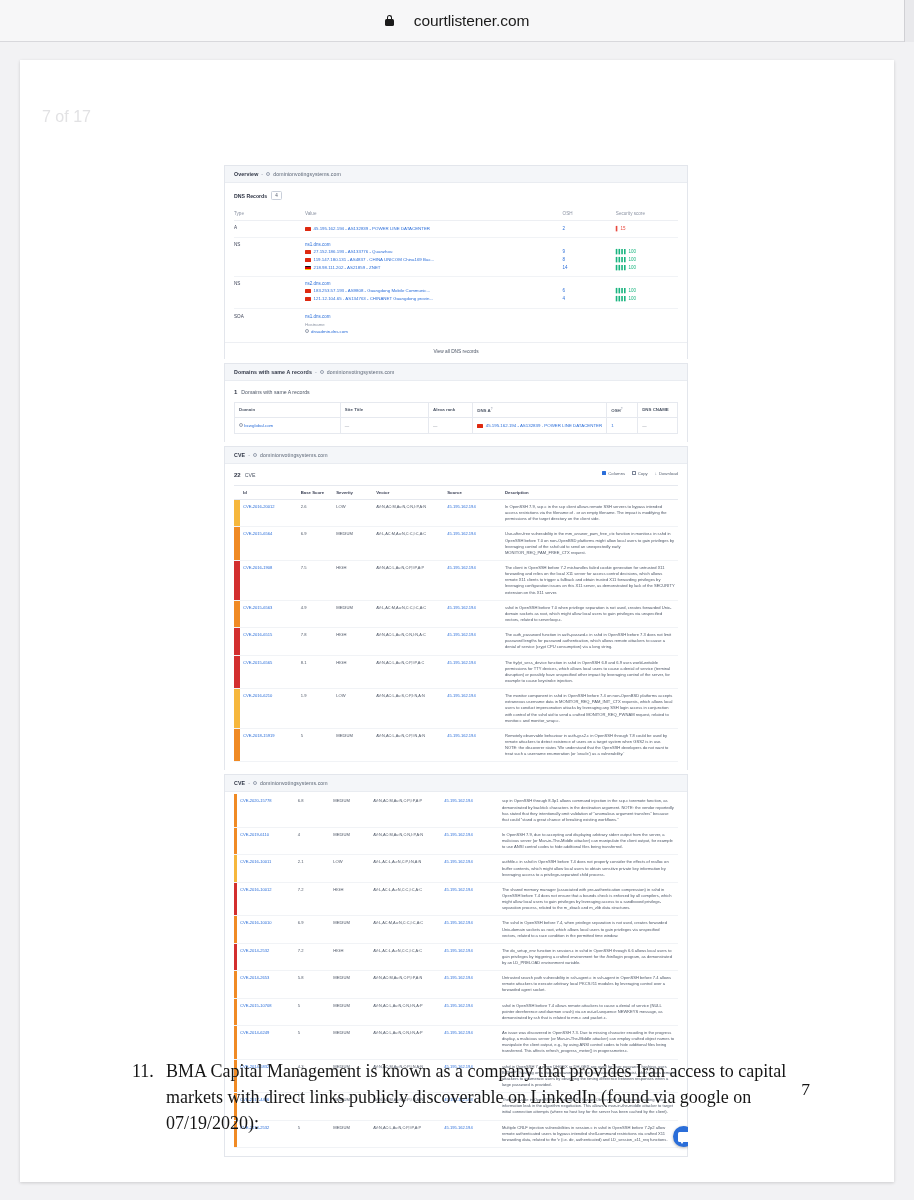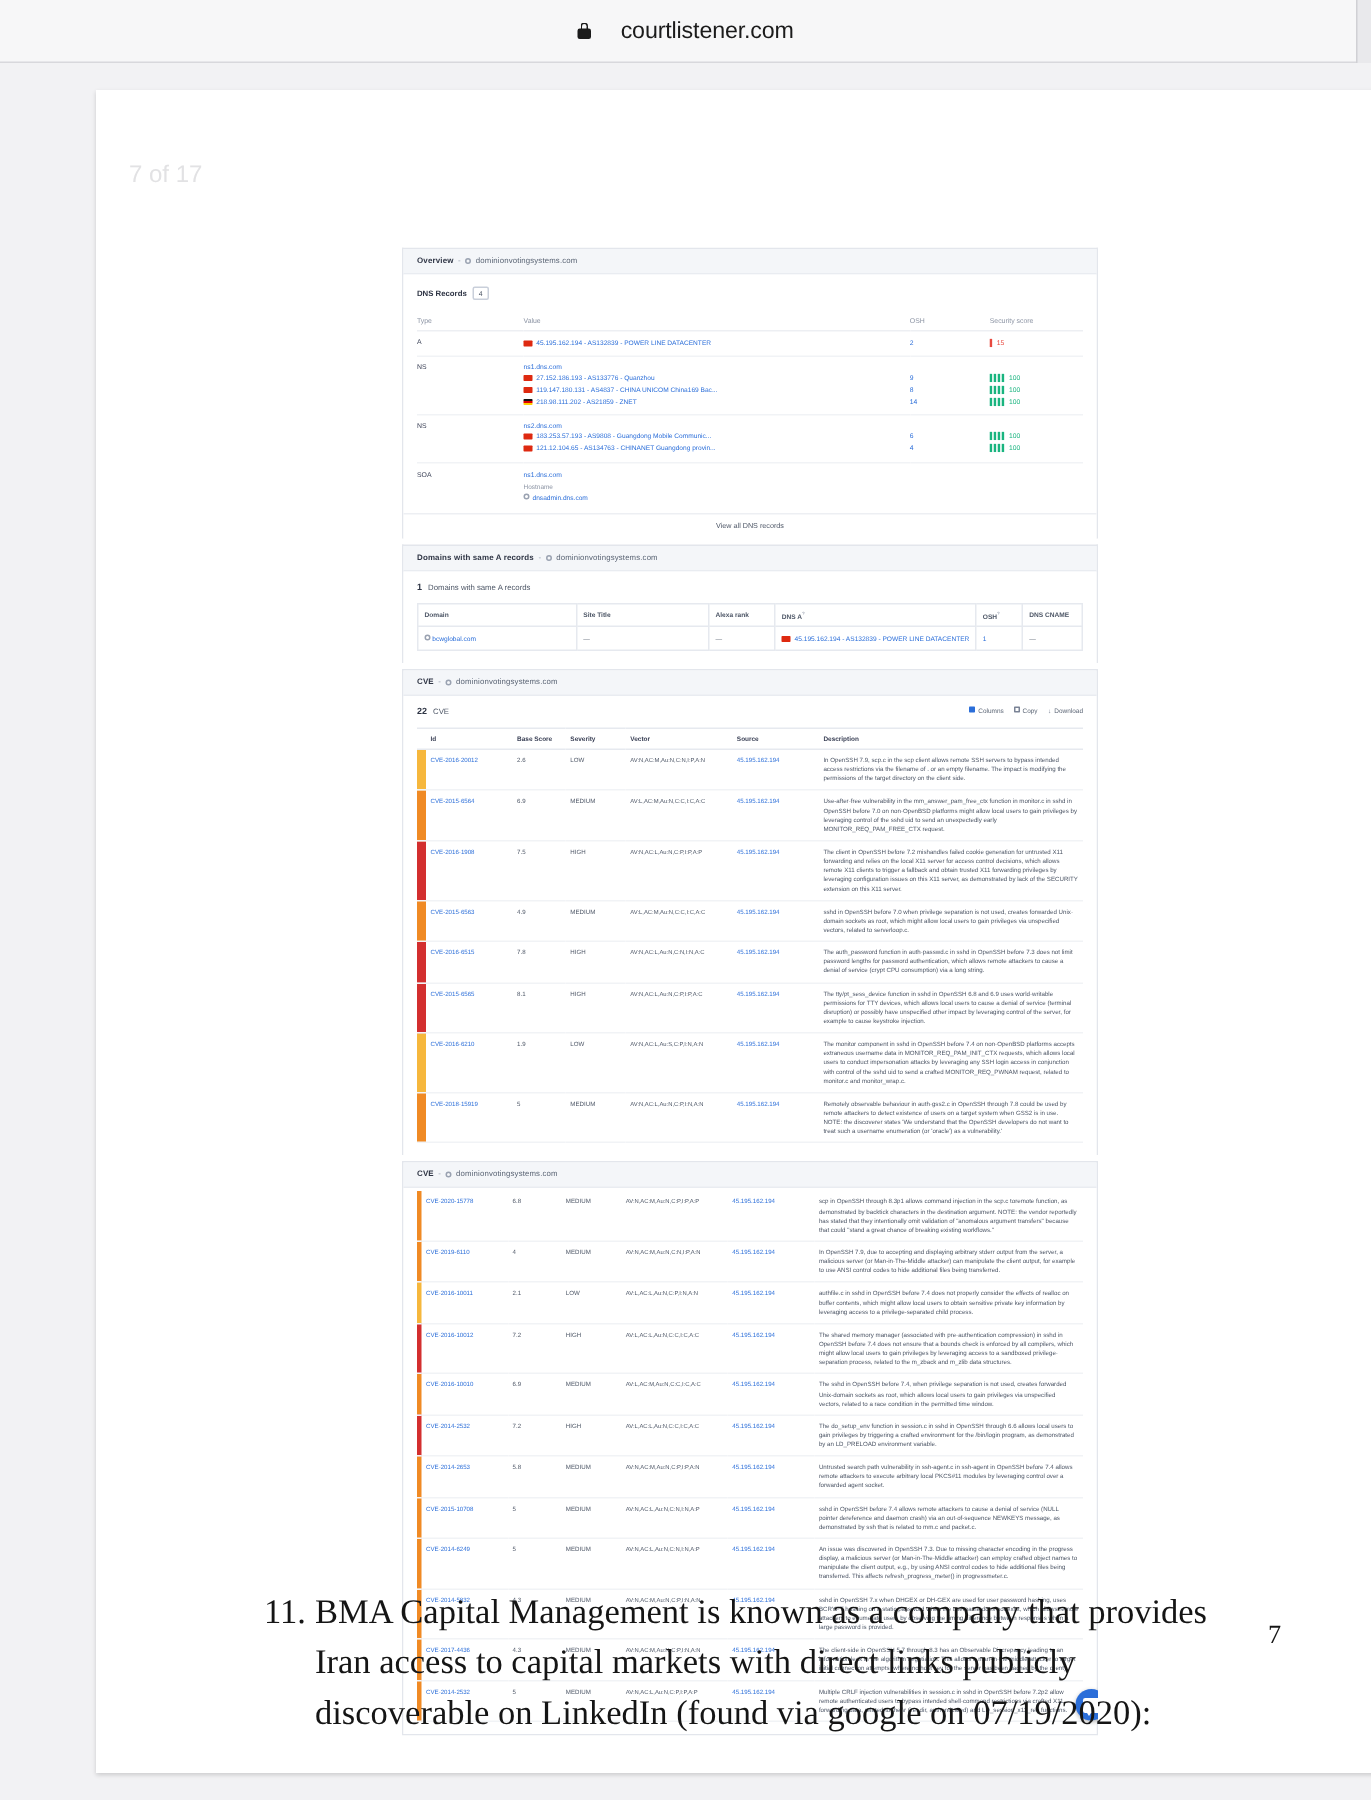--- a/index.html
+++ b/index.html
@@ -36,21 +36,20 @@
   .url-text { font-size: 15.5px; color: #1b1b1b; letter-spacing: -0.1px; }
   .chrome-right-edge {
     position: absolute; right: 0; top: 0; width: 10px; height: 42px;
     background: #e9e9ec; border-left: 1px solid #d0d0d4;
   }
 
   
   .page-canvas {
     padding: 18px 20px 0 20px;
     height: 1158px;
-    margin-left: 44px;
   }
   .doc-page {
     background: #ffffff;
     width: 874px;
     height: 1122px;
     box-shadow: 0 1px 3px rgba(0,0,0,0.16);
     position: relative;
     overflow: hidden;
   }
 
@@ -218,21 +217,21 @@
     content:""; position:absolute; bottom:-2px; left:2px;
     border-left: 2.5px solid transparent; border-right: 2.5px solid transparent;
     border-top: 3px solid #fff;
   }
 
   
   .doc-body {
     position: absolute;
     left: 112px; top: 998px; width: 660px;
     font-family: "Liberation Serif", serif;
-    font-size: 23px;
+    font-size: 18px;
     color: #151515;
     line-height: 1.45;
   }
   .para { display: flex; gap: 8px; }
   .para-num { width: 26px; flex: 0 0 26px; text-align: left; }
   .para-text { flex: 1; }
   .doc-pagenum {
     position: absolute;
     right: 84px; bottom: 82px;
     font-family: "Liberation Serif", serif;

